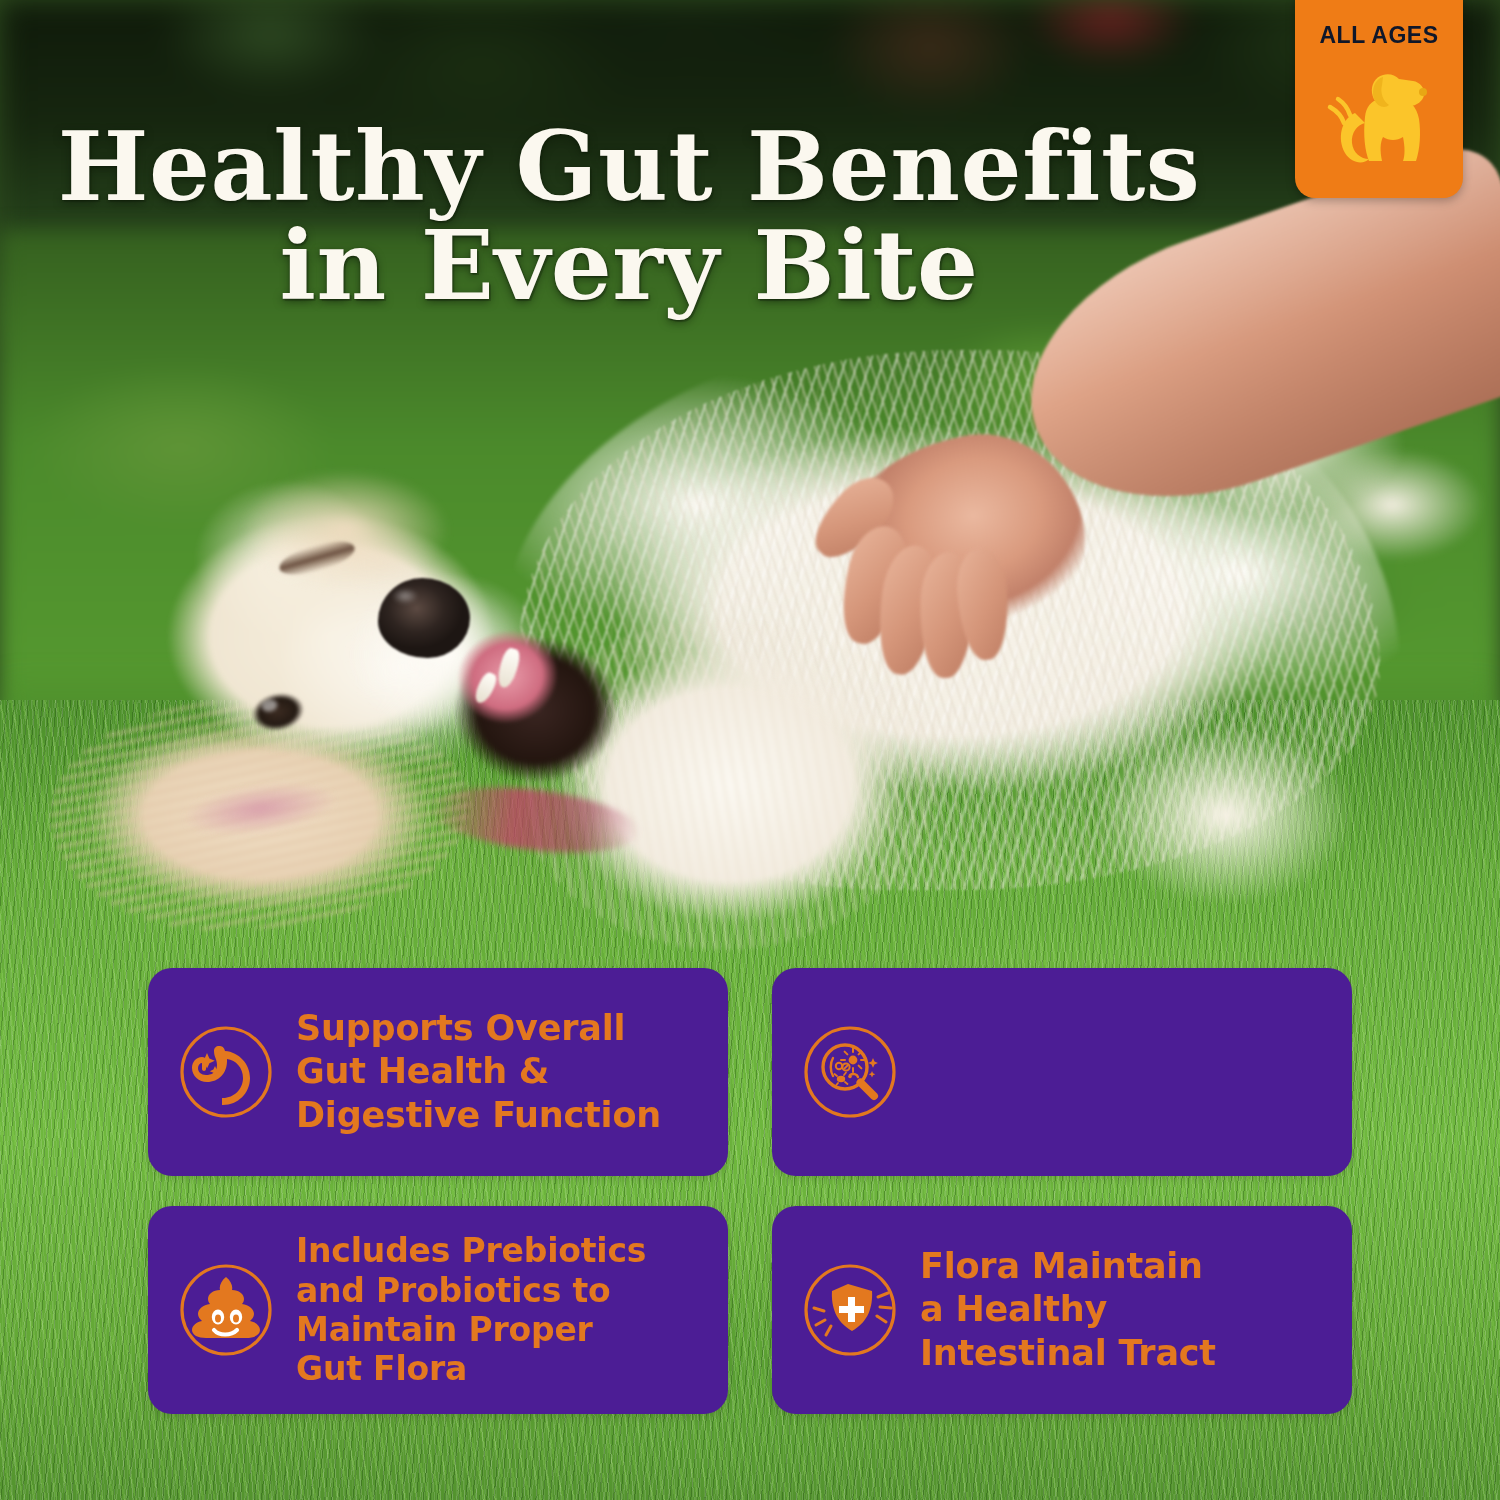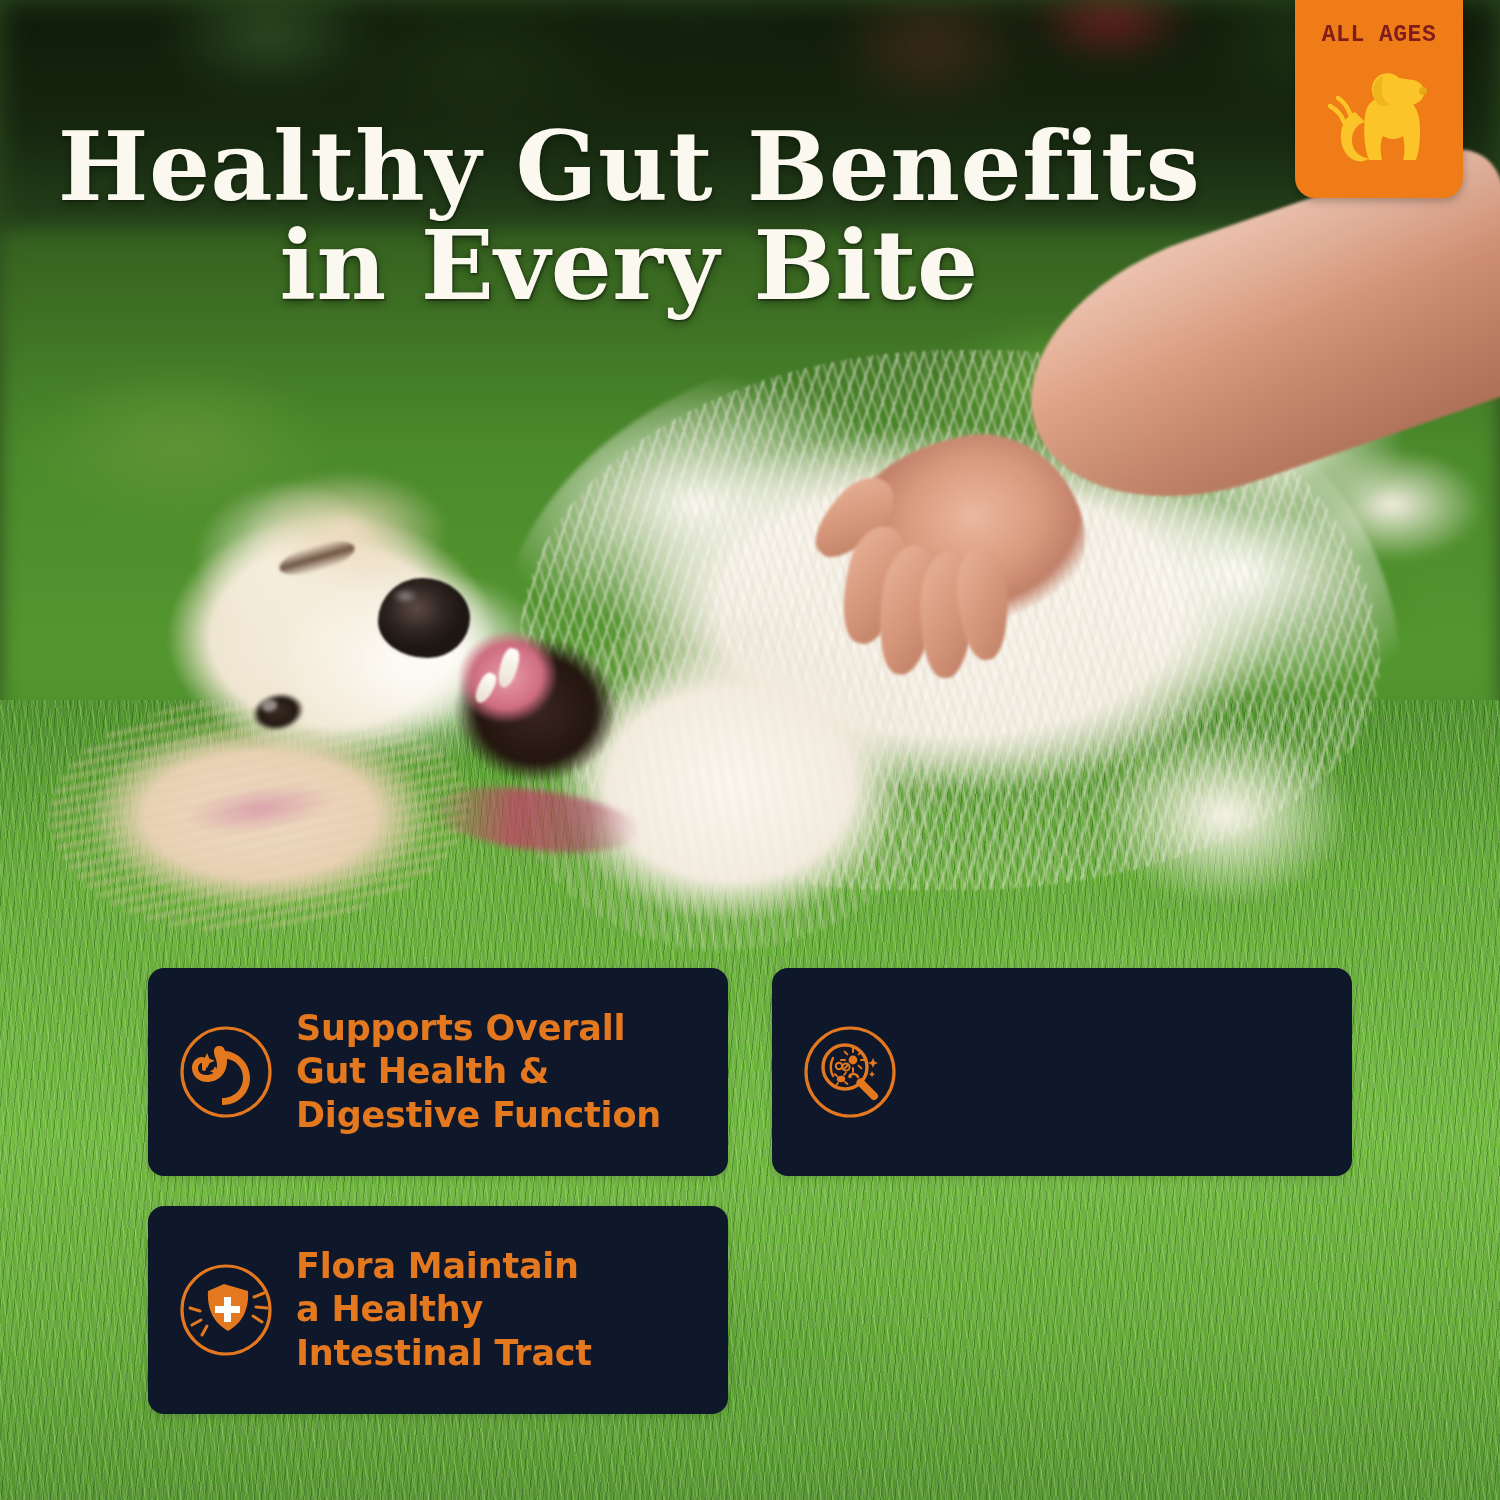--- a/index.html
+++ b/index.html
@@ -255,42 +255,42 @@
     left:1295px; top:-6px;
     width: 168px; height: 204px;
     background:#ef7c16;
     border-radius: 4px 4px 20px 20px;
     box-shadow: 0 3px 10px rgba(0,0,0,.28);
     display:flex; flex-direction:column; align-items:center;
     padding-top: 28px;
     box-sizing:border-box;
   }
   .badge-label {
-    color:#7f1d1d;
+    color:#0f172a;
     font-size: 23px;
     font-weight: 700;
     letter-spacing: .5px;
-    font-family: Liberation Mono, monospace;
+    font-family: Liberation Sans, sans-serif;
   }
   .badge-dog { margin-top: 6px; }
 
   
   .cards {
     position:absolute;
     left: 148px; top: 968px;
     width: 1204px;
     display:grid;
     grid-template-columns: 580px 580px;
     grid-template-rows: 208px 208px;
     column-gap: 44px;
     row-gap: 30px;
   }
   .card {
-    background:#0f172a;
-    border-radius: 16px;
+    background:#4c1d95;
+    border-radius: 24px;
     display:flex;
     align-items:center;
     padding: 0 22px 0 28px;
     box-sizing:border-box;
     box-shadow: 0 3px 10px rgba(0,0,0,.13);
   }
   .card-icon {
     flex: 0 0 100px;
     width:100px; height:100px;
     margin-right: 20px;
@@ -423,20 +423,37 @@
           <path d="M50 53 c3 -2 7 -1 8 2" fill="none" stroke="#e3781f" stroke-width="2.4" stroke-linecap="round"></path>
           <circle cx="50" cy="54.5" r="1.8" fill="#e3781f"></circle>
           <g fill="#e3781f">
             <path d="M73 36 l1.5 3.4 3.4 1.5 -3.4 1.5 -1.5 3.4 -1.5 -3.4 -3.4 -1.5 3.4 -1.5 z"></path>
             <path d="M72 49 l1 2.3 2.3 1 -2.3 1 -1 2.3 -1 -2.3 -2.3 -1 2.3 -1 z"></path>
           </g>
         </svg>
       </span>
     </div>
 
+    <div class="card">
+      <span class="card-icon">
+        <svg width="100" height="100" viewBox="0 0 100 100">
+          <circle cx="50" cy="50" r="44" fill="none" stroke="#e3781f" stroke-width="3.2"></circle>
+          <path d="M50 17 c-5 4 -7 9 -6 13 -7 0 -12 4 -12 9 0 2 1 4 2 5 -7 1 -12 5 -12 10 0 3 2 5 4 7 -6 1 -10 5 -10 9 0 5 6 8 14 8 h40 c8 0 14 -3 14 -8 0 -4 -4 -8 -10 -9 2 -2 4 -4 4 -7 0 -5 -5 -9 -12 -10 1 -1 2 -3 2 -5 0 -5 -5 -9 -12 -9 1 -4 -1 -9 -6 -13 z" fill="#e3781f"></path>
+          <ellipse cx="42" cy="57" rx="6.2" ry="7.4" fill="#fff"></ellipse>
+          <ellipse cx="60" cy="57" rx="6.2" ry="7.4" fill="#fff"></ellipse>
+          <ellipse cx="42" cy="58.5" rx="3" ry="4" fill="#e3781f"></ellipse>
+          <ellipse cx="60" cy="58.5" rx="3" ry="4" fill="#e3781f"></ellipse>
+          <path d="M38 70 c5 6 17 6 23 0" fill="none" stroke="#fff" stroke-width="4.2" stroke-linecap="round"></path>
+        </svg>
+      </span>
+      <div class="card-text sm">Includes Prebiotics
+and Probiotics to
+Maintain Proper
+Gut Flora</div>
+    </div>
 
     <div class="card">
       <span class="card-icon">
         <svg width="100" height="100" viewBox="0 0 100 100">
           <circle cx="50" cy="50" r="44" fill="none" stroke="#e3781f" stroke-width="3.2"></circle>
           <path d="M48 24 L72 31 c1 16 -4 31 -20 40 -16 -9 -21 -24 -20 -40 z" fill="#e3781f"></path>
           <path d="M48 37 h7 v9 h9 v7 h-9 v9 h-7 v-9 h-9 v-7 h9 z" fill="#fff"></path>
           <g stroke="#e3781f" stroke-width="3" stroke-linecap="round">
             <path d="M78 37 l10 -4"></path>
             <path d="M80 47 l11 1"></path>

